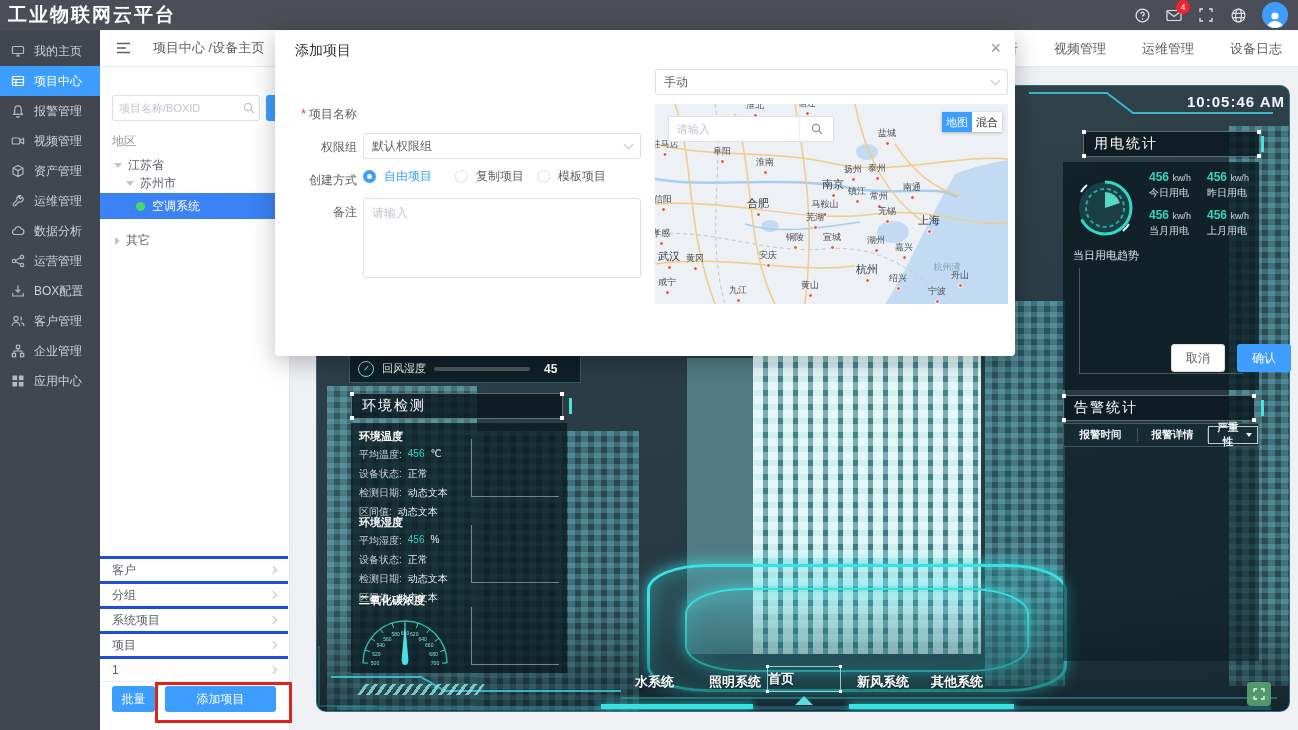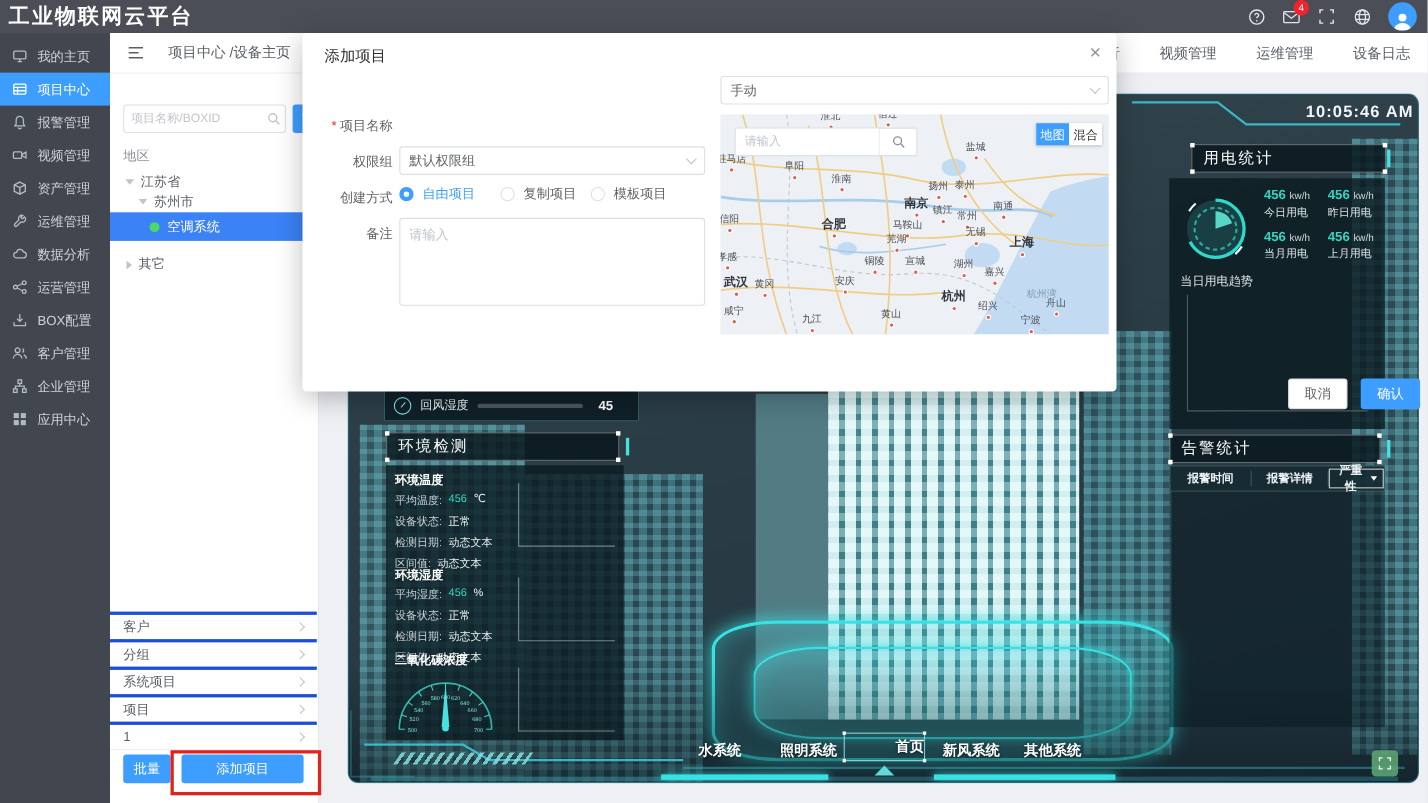--- a/index.html
+++ b/index.html
@@ -90,21 +90,21 @@
   .stat-l{color:#d9e2e4;font-size:10px;margin-top:2px}
 
   
   .ahead{position:absolute;display:flex;align-items:center;background:rgba(22,42,50,.92);border:1px solid rgba(120,150,158,.4);color:#eef4f5;font-size:10.5px;font-weight:bold}
   .ahead .cell{text-align:center}
   .sevbox{border:1px solid rgba(255,255,255,.75);height:18px;display:flex;align-items:center;justify-content:center;gap:4px;padding:0 5px;cursor:pointer}
   .caret-dn{width:0;height:0;border-left:3.5px solid transparent;border-right:3.5px solid transparent;border-top:4px solid #fff}
 
   
   .dtab{position:absolute;color:#fff;font-weight:bold;font-size:13px;text-shadow:0 1px 3px rgba(0,0,0,.6);cursor:pointer}
-  .hometab{position:absolute;border:1px solid rgba(160,240,245,.8);display:flex;align-items:center;justify-content:flex-end;cursor:pointer}
+  .hometab{position:absolute;border:1px solid rgba(160,240,245,.8);display:flex;align-items:center;justify-content:flex-start;cursor:pointer}
   .hometab i{position:absolute;width:3px;height:3px;background:#fff}
   .underbar-dim{position:absolute;background:rgba(58,190,205,.3)}
   .underbar{position:absolute;background:#38e2e2;box-shadow:0 0 8px rgba(56,226,226,.9)}
   .tri{position:absolute;width:0;height:0;border-left:9px solid transparent;border-right:9px solid transparent;border-bottom:9px solid #5fd9d9}
   .greenbtn{position:absolute;width:24px;height:24px;border-radius:4px;background:rgba(96,170,120,.85);display:flex;align-items:center;justify-content:center;color:#eafcef;cursor:pointer}
 
   
   .ra{position:absolute;left:32px;top:268px;width:232px;height:29px;background:rgba(10,25,32,.8);border:1px solid rgba(110,210,220,.35);display:flex;align-items:center;gap:8px;padding:0 8px}
   .ra .dial{width:16px;height:16px;border:1px solid #7fdede;border-radius:50%;position:relative;flex:none}
   .ra .dial::after{content:"";position:absolute;left:7px;top:3px;width:1px;height:6px;background:#7fdede;transform:rotate(40deg)}
@@ -133,21 +133,21 @@
   .mapwrap{position:absolute;left:655px;top:104px;width:353px;height:200px;overflow:hidden;background:#edf0f4;cursor:grab}
   .mapsearch{position:absolute;left:13px;top:12px;height:26px;display:flex;background:#fff;border:1px solid #dcdfe6;border-radius:2px;z-index:3}
   .mapsearch input{border:0;outline:none;width:130px;padding:0 8px;font-size:11px;font-family:inherit;color:#606266}
   .mapsearch input::placeholder{color:#c0c4cc}
   .mapsearch .mbtn{width:34px;border-left:1px solid #ebeef5;display:flex;align-items:center;justify-content:center;color:#909399;cursor:pointer}
   .maptype{position:absolute;right:6px;top:8px;display:flex;z-index:3;box-shadow:0 1px 3px rgba(0,0,0,.25)}
   .maptype span{width:30px;height:20px;font-size:11px;display:flex;align-items:center;justify-content:center;cursor:pointer}
   .mt-on{background:#3d9eff;color:#fff}
   .mt-off{background:#fff;color:#333}
   .city{position:absolute;font-size:9px;color:#4a4e55;z-index:2;transform:translate(-50%,-100%);display:flex;flex-direction:column;align-items:center;gap:1px;pointer-events:none}
-  .city.major{font-size:11px;font-weight:bold;color:#30343b}
+  .city.major{font-size:11px;font-weight:normal;color:#30343b}
   .city .dot{width:5px;height:5px;border-radius:50%;background:#e25b4b;border:1px solid #fff;order:2}
   .city.water{color:#7f9ab5;font-size:9px}
   .m-footer-btn{position:absolute;height:28px;border-radius:3px;font-size:12px;display:flex;align-items:center;justify-content:center;cursor:pointer;font-family:inherit}
   .b-cancel{left:896px;top:314px;width:54px;border:1px solid #dcdfe6;background:#fff;color:#606266}
   .b-ok{left:962px;top:314px;width:54px;border:0;background:#3d9eff;color:#fff}
 </style>
 </head>
 <body>
 
 <div id="app">

